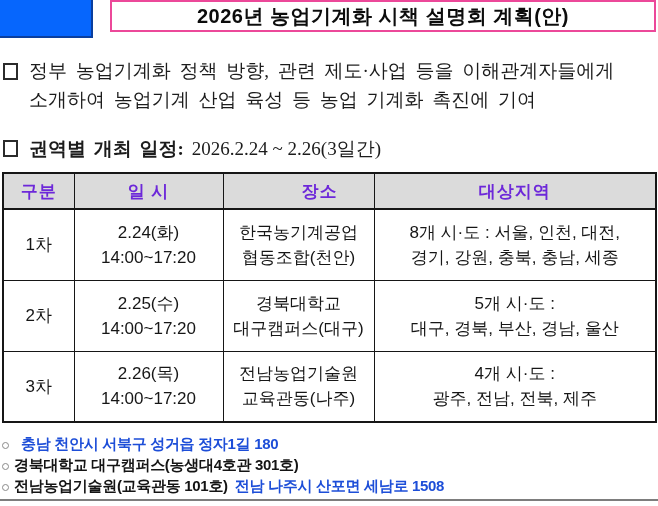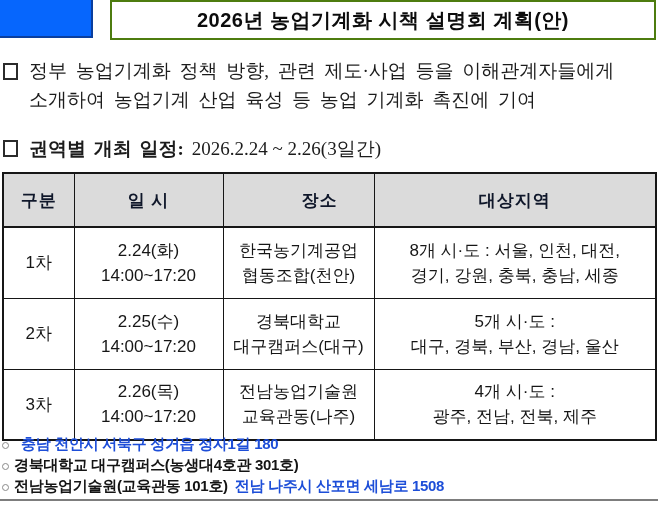--- a/index.html
+++ b/index.html
@@ -5,22 +5,22 @@
   * { margin: 0; padding: 0; box-sizing: border-box; }
   html, body { width: 658px; height: 506px; background: #ffffff; overflow: hidden; }
   body { position: relative; font-family: "Liberation Sans", sans-serif; color: #111; }
 
   
   .accent-box {
     position: absolute; left: 0; top: 0; width: 93px; height: 38px;
     border-right: 2px solid #0a3f9e; border-bottom: 2px solid #0a3f9e;
   }
   .title-box {
-    position: absolute; left: 110px; top: 0; width: 546px; height: 40px;
-    border: 2px solid #4d7c0f; background: #fff;
+    position: absolute; left: 110px; top: 0; width: 546px; height: 32px;
+    border: 2px solid #ec4899; background: #fff;
     display: flex; align-items: center; justify-content: center;
   }
   .title-box .title {
     font-size: 20px; font-weight: bold; letter-spacing: 0.5px;
     font-family: "Liberation Sans", sans-serif; color: #0c0c0c;
   }
 
   
   .checkbox-bullet {
     position: absolute; width: 15px; height: 17px;
@@ -48,22 +48,22 @@
     border-collapse: collapse; table-layout: fixed;
     border: 2px solid #161616;
   }
   table.schedule th, table.schedule td {
     border: 1px solid #161616;
     text-align: center; vertical-align: middle;
     font-family: "Liberation Sans", sans-serif;
     white-space: pre-line;
   }
   table.schedule th {
-    background: #dbdbdb; height: 54px;
-    font-size: 17px; font-weight: bold; letter-spacing: 1px; color: #0f172a;
+    background: #dbdbdb; height: 36px;
+    font-size: 17px; font-weight: bold; letter-spacing: 1px; color: #6d28d9;
     border-bottom: 2px solid #161616;
   }
   table.schedule td { height: 71px; font-size: 17px; line-height: 25px; color: #161616; }
   .col-round   { width: 71px; }
   .col-date    { width: 149px; }
   .col-venue   { width: 151px; }
   .col-regions { width: 282px; }
 
   
   .footnotes { position: absolute; left: 2px; top: 435px; width: 654px; }

